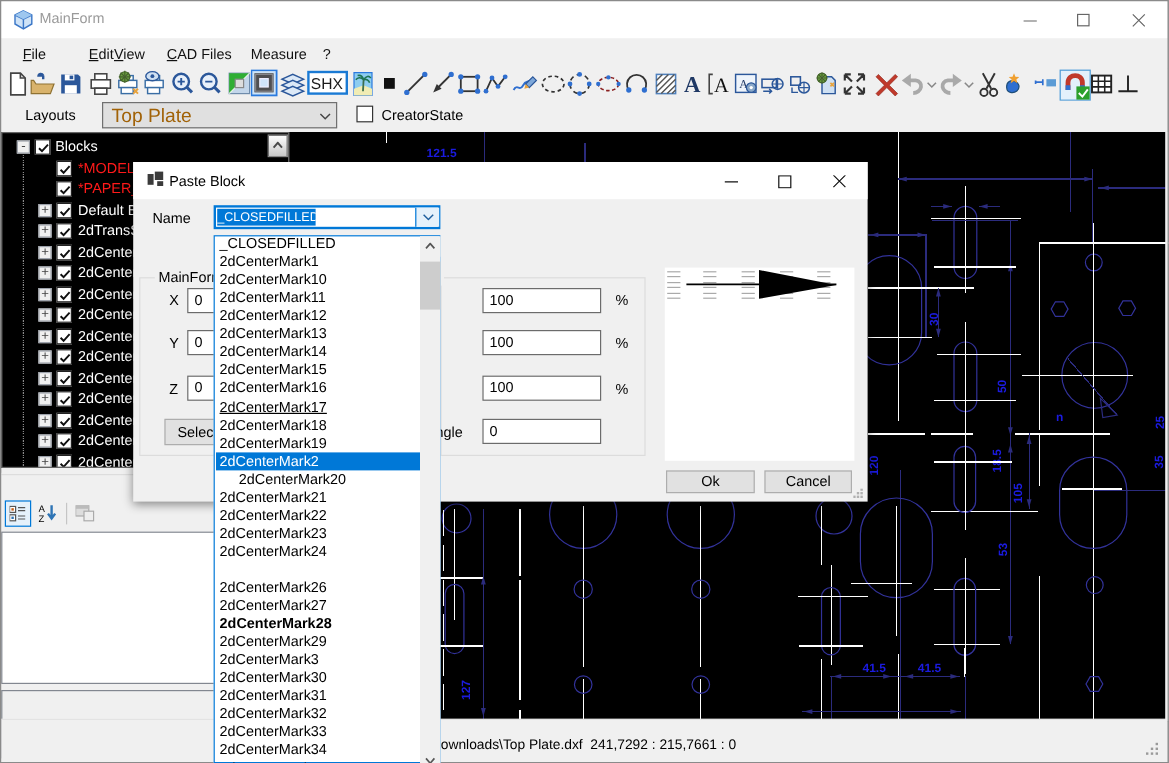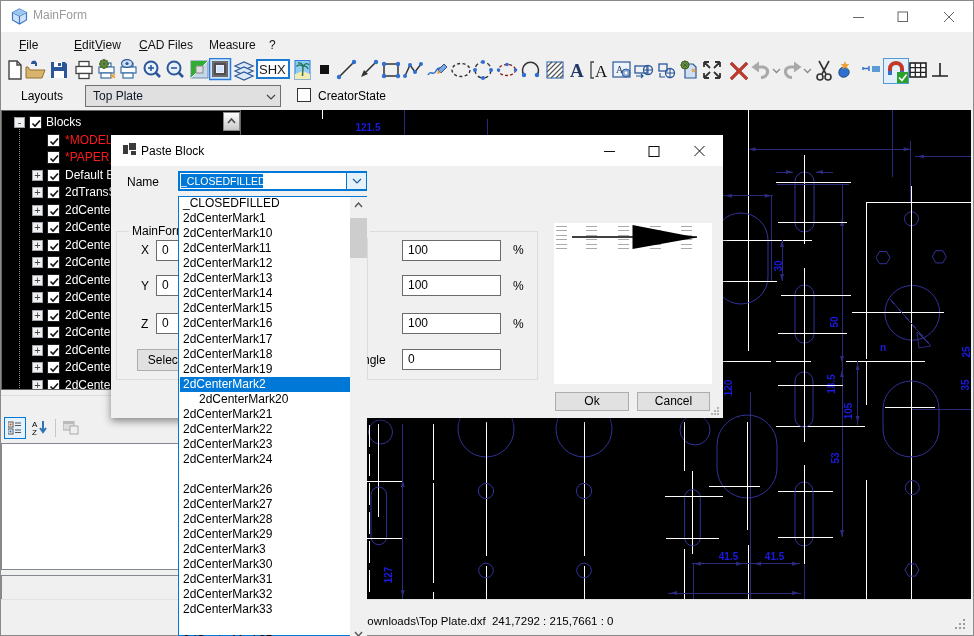--- a/index.html
+++ b/index.html
@@ -277,21 +277,21 @@
         <path d="M4 9.7 L20 9.7 M4 14.4 L20 14.4 M9.3 5 L9.3 19 M14.6 5 L14.6 19" stroke="#222" stroke-width="1.3"></path>
       </svg></div>
 <div class="tbi" style="left:927px;width:24px;"><svg width="24" height="24" viewBox="0 0 24 24">
         <path d="M12 5 L12 18 M4 18 L20 18" stroke="#222" stroke-width="1.6"></path>
       </svg></div>
 </div>
 
 <div class="abs" id="layoutbar">
   <div class="abs" style="left:20px;top:5px;font-size:12px;color:#000;">Layouts</div>
   <div class="abs" style="left:84px;top:1px;width:196px;height:22px;background:#e0e0e0;border:1px solid #707070;box-sizing:border-box;">
-    <div class="abs" style="left:7px;top:3px;font-size:12px;color:#0f172a;">Top Plate</div>
+    <div class="abs" style="left:7px;top:3px;font-size:16px;color:#a16207;">Top Plate</div>
     <svg class="abs" style="left:180px;top:8px" width="10" height="6" viewBox="0 0 10 6">
         <path d="M1 1 L5 5 L9 1" fill="none" stroke="#444" stroke-width="1.2"></path>
       </svg>
   </div>
   <div class="abs" style="left:296px;top:4px;width:14px;height:14px;background:#fff;border:1px solid #333;box-sizing:border-box;"></div>
   <div class="abs" style="left:317px;top:5px;font-size:12px;color:#000;">CreatorState</div>
 </div>
 
 <svg class="abs" id="cad" width="733" height="491" viewBox="0 0 733 491">
 <line x1="81" y1="0" x2="81" y2="9" stroke="#ffffff" stroke-width="1" shape-rendering="crispEdges"></line>
@@ -693,38 +693,39 @@
 <div class="abs" id="ddl">
 <div class="ditem" style="top:-1.0px;">_CLOSEDFILLED</div>
 <div class="ditem" style="top:14.1px;">2dCenterMark1</div>
 <div class="ditem" style="top:29.1px;">2dCenterMark10</div>
 <div class="ditem" style="top:44.2px;">2dCenterMark11</div>
 <div class="ditem" style="top:59.2px;">2dCenterMark12</div>
 <div class="ditem" style="top:74.2px;">2dCenterMark13</div>
 <div class="ditem" style="top:89.3px;">2dCenterMark14</div>
 <div class="ditem" style="top:104.4px;">2dCenterMark15</div>
 <div class="ditem" style="top:119.4px;">2dCenterMark16</div>
-<div class="ditem" style="top:134.5px;">2dCenterMark17</div>
+<div class="ditem" style="top:134.5px;text-decoration:underline;">2dCenterMark17</div>
 <div class="ditem" style="top:149.5px;">2dCenterMark18</div>
 <div class="ditem" style="top:164.6px;">2dCenterMark19</div>
 <div class="ditem" style="top:179.6px;background:#0078d7;color:#fff;">2dCenterMark2</div>
 <div class="ditem" style="top:194.7px;padding-left:19px;">2dCenterMark20</div>
 <div class="ditem" style="top:209.7px;">2dCenterMark21</div>
 <div class="ditem" style="top:224.8px;">2dCenterMark22</div>
 <div class="ditem" style="top:239.8px;">2dCenterMark23</div>
 <div class="ditem" style="top:254.9px;">2dCenterMark24</div>
 <div class="ditem" style="top:284.9px;">2dCenterMark26</div>
 <div class="ditem" style="top:300.0px;">2dCenterMark27</div>
-<div class="ditem" style="top:315.1px;">2dCenterMark28</div>
+<div class="ditem" style="top:315.1px;font-weight:bold;">2dCenterMark28</div>
 <div class="ditem" style="top:330.1px;">2dCenterMark29</div>
 <div class="ditem" style="top:345.2px;">2dCenterMark3</div>
 <div class="ditem" style="top:360.2px;">2dCenterMark30</div>
 <div class="ditem" style="top:375.2px;">2dCenterMark31</div>
 <div class="ditem" style="top:390.3px;">2dCenterMark32</div>
 <div class="ditem" style="top:405.4px;">2dCenterMark33</div>
+<div class="ditem" style="top:420.4px;">2dCenterMark34</div>
 <div class="ditem" style="top:435.5px;">2dCenterMark35</div>
 <div class="abs" style="left:171px;top:0;width:17px;height:440px;background:#f0f0f0;"></div>
 <div class="abs" style="left:171px;top:0;width:17px;height:17px;background:#f0f0f0;">
       <svg style="position:absolute;left:4px;top:5px" width="9" height="6" viewBox="0 0 9 6">
         <path d="M1 5 L4.5 1 L8 5" fill="none" stroke="#555" stroke-width="1.4"></path>
       </svg>
     </div>
 <div class="abs" style="left:171px;top:21px;width:17px;height:40px;background:#cdcdcd;"></div>
 <svg class="abs" style="left:175px;top:434px" width="9" height="6" viewBox="0 0 9 6">
       <path d="M1 1 L4.5 5 L8 1" fill="none" stroke="#555" stroke-width="1.4"></path>

